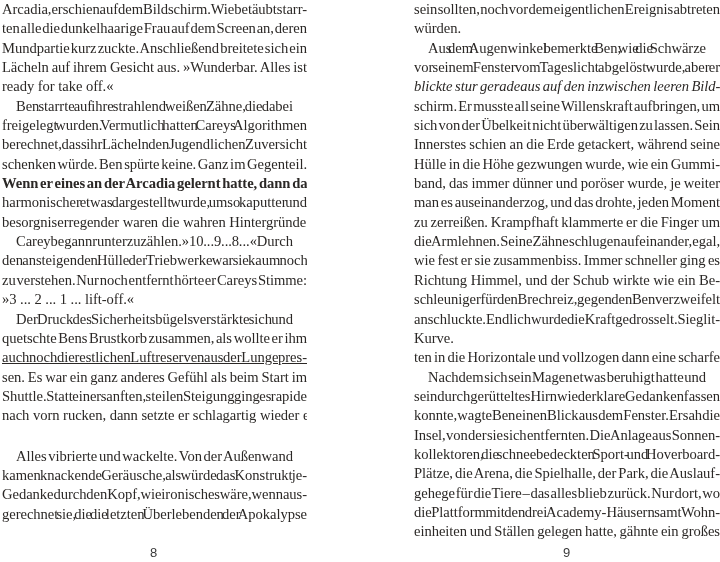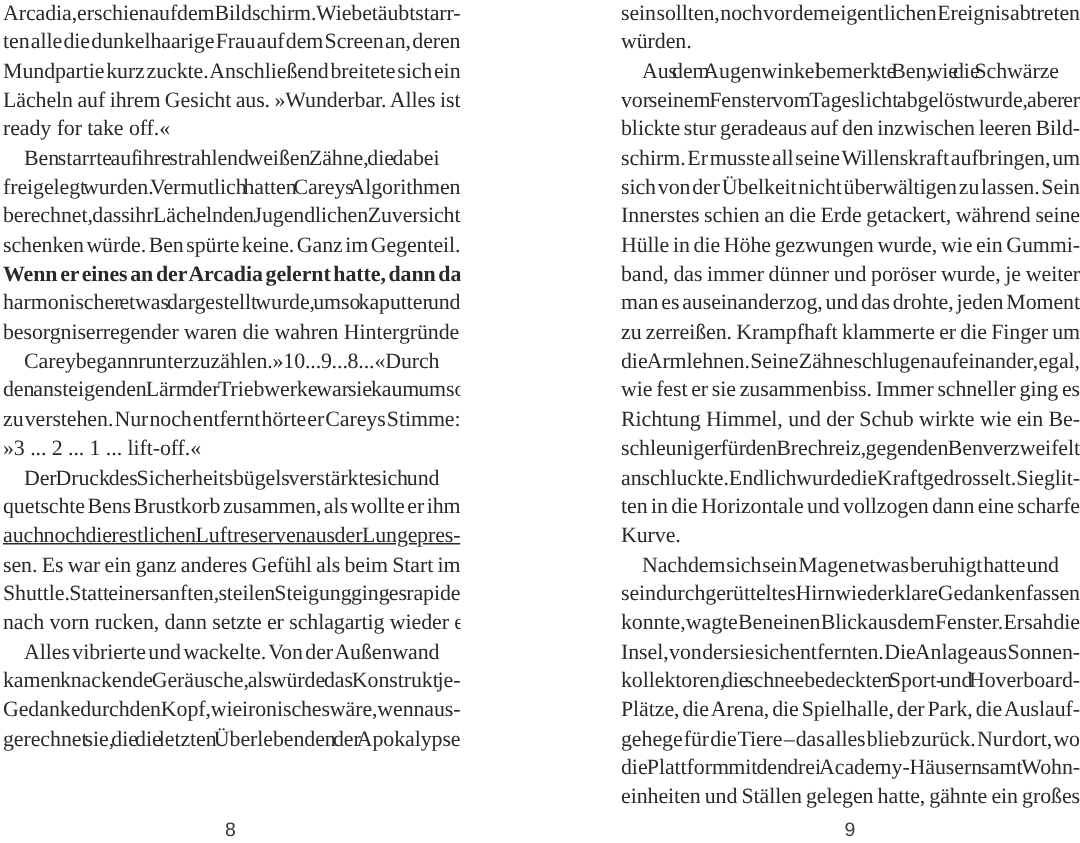--- a/index.html
+++ b/index.html
@@ -68,58 +68,58 @@
       <span class="line" style="word-spacing: -0.611607px; text-align: left; text-align-last: left;">Lächeln auf ihrem Gesicht aus. »Wunderbar. Alles ist</span>
       <span class="line last">ready for take off.«</span>
       <span class="line indent" style="word-spacing: -4.49609px; text-align: left; text-align-last: left;">Ben starrte auf ihre strahlend weißen Zähne, die dabei</span>
       <span class="line" style="word-spacing: -5.67188px; text-align: left; text-align-last: left;">freigelegt wurden. Vermutlich hatten Careys Algorithmen</span>
       <span class="line" style="word-spacing: -3.88802px; text-align: left; text-align-last: left;">berechnet, dass ihr Lächeln den Jugendlichen Zuversicht</span>
       <span class="line" style="word-spacing: -1.90848px; text-align: left; text-align-last: left;">schenken würde. Ben spürte keine. Ganz im Gegenteil.</span>
       <span class="line" style="word-spacing: -1.80313px; text-align: left; text-align-last: left; font-weight: bold;">Wenn er eines an der Arcadia gelernt hatte, dann das: Je</span>
       <span class="line" style="word-spacing: -4.79427px; text-align: left; text-align-last: left;">harmonischer etwas dargestellt wurde, umso kaputter und</span>
       <span class="line last">besorgniserregender waren die wahren Hintergründe.</span>
       <span class="line indent" style="word-spacing: -3.72396px; text-align: left; text-align-last: left;">Carey begann runterzuzählen. »10 ... 9 ... 8 ...« Durch</span>
-      <span class="line" style="word-spacing: -4.29297px; text-align: left; text-align-last: left;">den ansteigenden Lärm der Triebwerke war sie kaum umso</span>
+      <span class="line" style="word-spacing: -4.29297px; text-align: left; text-align-last: left;">den ansteigenden Hülle der Triebwerke war sie kaum noch</span>
       <span class="line" style="word-spacing: -2.81641px; text-align: left; text-align-last: left;">zu verstehen. Nur noch entfernt hörte er Careys Stimme:</span>
       <span class="line last">»3 ... 2 ... 1 ... lift-off.«</span>
       <span class="line indent" style="word-spacing: -4.33854px; text-align: left; text-align-last: left;">Der Druck des Sicherheitsbügels verstärkte sich und</span>
       <span class="line" style="word-spacing: -1.91518px; text-align: left; text-align-last: left;">quetschte Bens Brustkorb zusammen, als wollte er ihm</span>
       <span class="line" style="word-spacing: -3.86523px; text-align: left; text-align-last: left; text-decoration: underline;">auch noch die restlichen Luftreserven aus der Lunge pres-</span>
       <span class="line" style="word-spacing: -0.725px; text-align: left; text-align-last: left;">sen. Es war ein ganz anderes Gefühl als beim Start im</span>
       <span class="line" style="word-spacing: -4.05078px; text-align: left; text-align-last: left;">Shuttle. Statt einer sanften, steilen Steigung ging es rapide</span>
       <span class="line last">nach vorn rucken, dann setzte er schlagartig wieder ein.</span>
-      <span class="line indent" style="word-spacing: -1.91927px; text-align: left; text-align-last: left;">Alles vibrierte und wackelte. Von der Außenwand</span>
+      <span class="line indent" style="word-spacing: -1.91927px; text-align: left; text-align-last: left; margin-top: 21px;">Alles vibrierte und wackelte. Von der Außenwand</span>
       <span class="line" style="word-spacing: -4.32589px; text-align: left; text-align-last: left;">kamen knackende Geräusche, als würde das Konstrukt je-</span>
       <span class="line" style="word-spacing: -3.67361px; text-align: left; text-align-last: left;">Gedanke durch den Kopf, wie ironisch es wäre, wenn aus-</span>
       <span class="line" style="word-spacing: -5.45089px; text-align: left; text-align-last: left;">gerechnet sie, die die letzten Überlebenden der Apokalypse</span>
     </div>
   <div class="page-number">8</div>
 </div>
 
 <div class="page right">
   <div class="text-block" id="right-text">
       <span class="line" style="word-spacing: -3.23661px; text-align: left; text-align-last: left;">sein sollten, noch vor dem eigentlichen Ereignis abtreten</span>
       <span class="line last">würden.</span>
       <span class="line indent" style="word-spacing: -6.93973px; text-align: left; text-align-last: left;">Aus dem Augenwinkel bemerkte Ben, wie die Schwärze</span>
       <span class="line" style="word-spacing: -4.34375px; text-align: left; text-align-last: left;">vor seinem Fenster vom Tageslicht abgelöst wurde, aber er</span>
-      <span class="line" style="word-spacing: -1.11161px; text-align: left; text-align-last: left;">blickte stur geradeaus auf den inzwischen leeren Bild-</span>
+      <span class="line" style="word-spacing: -1.11161px; text-align: left; text-align-last: left; font-style: italic;">blickte stur geradeaus auf den inzwischen leeren Bild-</span>
       <span class="line" style="word-spacing: -2.37946px; text-align: left; text-align-last: left;">schirm. Er musste all seine Willenskraft aufbringen, um</span>
       <span class="line" style="word-spacing: -2.38477px; text-align: left; text-align-last: left;">sich von der Übelkeit nicht überwältigen zu lassen. Sein</span>
       <span class="line" style="word-spacing: -0.479911px; text-align: left; text-align-last: left;">Innerstes schien an die Erde getackert, während seine</span>
       <span class="line" style="word-spacing: -1.11133px; text-align: left; text-align-last: left;">Hülle in die Höhe gezwungen wurde, wie ein Gummi-</span>
       <span class="line" style="word-spacing: -0.4375px; text-align: left; text-align-last: left;">band, das immer dünner und poröser wurde, je weiter</span>
       <span class="line" style="word-spacing: -1.71652px; text-align: left; text-align-last: left;">man es auseinanderzog, und das drohte, jeden Moment</span>
       <span class="line" style="word-spacing: -0.727679px; text-align: left; text-align-last: left;">zu zerreißen. Krampfhaft klammerte er die Finger um</span>
       <span class="line" style="word-spacing: -3.36198px; text-align: left; text-align-last: left;">die Armlehnen. Seine Zähne schlugen aufeinander, egal,</span>
       <span class="line" style="word-spacing: -1.08594px; text-align: left; text-align-last: left;">wie fest er sie zusammenbiss. Immer schneller ging es</span>
       <span class="line" style="word-spacing: 0px; text-align: left; text-align-last: left;">Richtung Himmel, und der Schub wirkte wie ein Be-</span>
       <span class="line" style="word-spacing: -3.9308px; text-align: left; text-align-last: left;">schleuniger für den Brechreiz, gegen den Ben verzweifelt</span>
       <span class="line" style="word-spacing: -3.63616px; text-align: left; text-align-last: left;">anschluckte. Endlich wurde die Kraft gedrosselt. Sie glit-</span>
+      <span class="line last">Kurve.</span>
       <span class="line" style="word-spacing: -1.32812px; text-align: left; text-align-last: left;">ten in die Horizontale und vollzogen dann eine scharfe</span>
-      <span class="line last">Kurve.</span>
       <span class="line indent" style="word-spacing: -2.95982px; text-align: left; text-align-last: left;">Nachdem sich sein Magen etwas beruhigt hatte und</span>
       <span class="line" style="word-spacing: -3.65365px; text-align: left; text-align-last: left;">sein durchgerütteltes Hirn wieder klare Gedanken fassen</span>
       <span class="line" style="word-spacing: -3.40313px; text-align: left; text-align-last: left;">konnte, wagte Ben einen Blick aus dem Fenster. Er sah die</span>
       <span class="line" style="word-spacing: -3.27951px; text-align: left; text-align-last: left;">Insel, von der sie sich entfernten. Die Anlage aus Sonnen-</span>
       <span class="line" style="word-spacing: -5.84687px; text-align: left; text-align-last: left;">kollektoren, die schneebedeckten Sport- und Hoverboard-</span>
       <span class="line" style="word-spacing: -1.61719px; text-align: left; text-align-last: left;">Plätze, die Arena, die Spielhalle, der Park, die Auslauf-</span>
       <span class="line" style="word-spacing: -2.82528px; text-align: left; text-align-last: left;">gehege für die Tiere – das alles blieb zurück. Nur dort, wo</span>
       <span class="line" style="word-spacing: -4.04688px; text-align: left; text-align-last: left;">die Plattform mit den drei Academy-Häusern samt Wohn-</span>
       <span class="line" style="word-spacing: -0.825893px; text-align: left; text-align-last: left;">einheiten und Ställen gelegen hatte, gähnte ein großes</span>
     </div>

